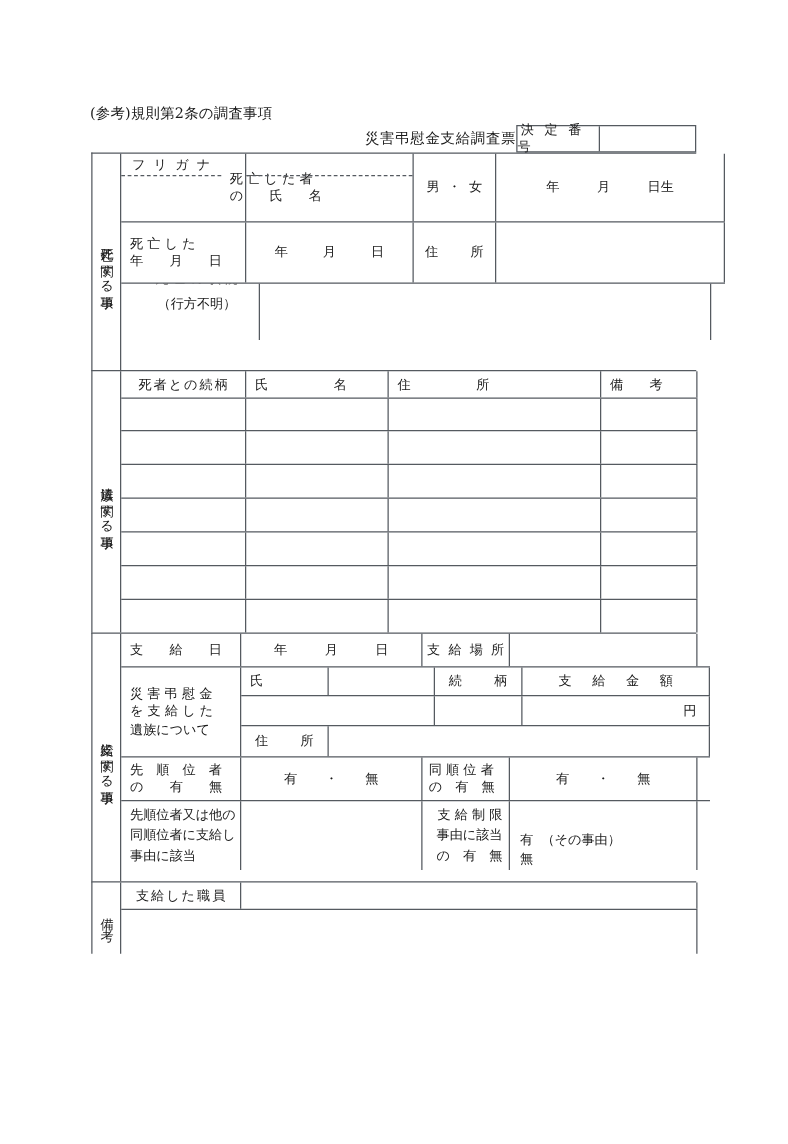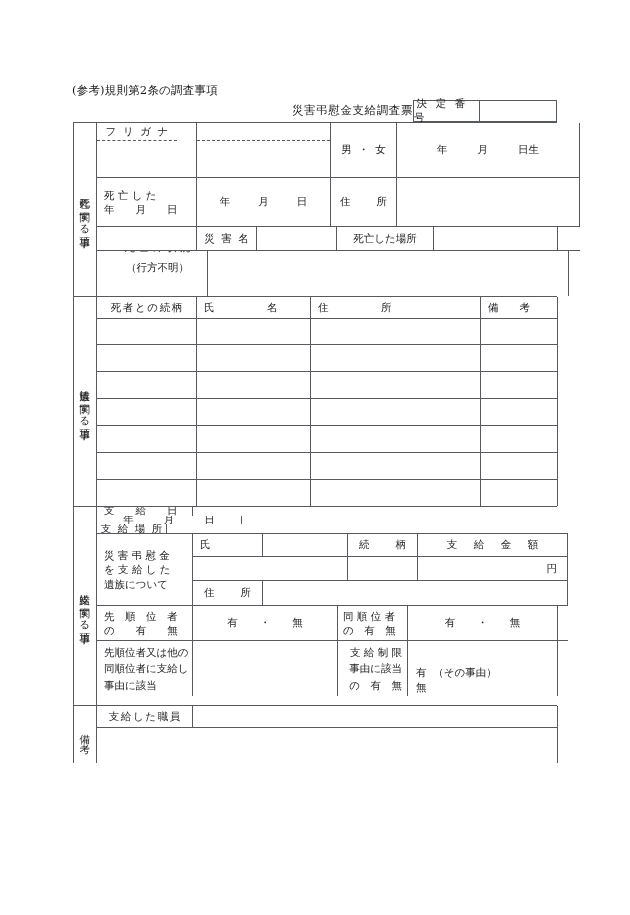--- a/index.html
+++ b/index.html
@@ -243,20 +243,26 @@
   <div class="tbl" id="tbl-death" style="top:122px;">
     <div style="display:flex;">
       <div class="vlabel" style="height:173px;">死亡に関する事項</div>
       <div style="flex:1;">
 
         <div class="row" style="height:55px;">
           <div class="name-label-col">
             <div class="furi-label">
               <span class="lbl-l lbl-sp2">フ リ ガ ナ</span>
             </div>
+            <div class="name-label">
+              <div class="stack">
+                <span class="ln-l">死 亡 し た 者</span>
+                <span class="ln-l">の　　氏　　名</span>
+              </div>
+            </div>
           </div>
           <div class="name-value-col" style="width:134px;">
             <div class="furi-value"></div>
             <div class="name-value"></div>
           </div>
           <div class="cell" style="width:66px;">
             <span class="lbl-c lbl-sp2">男 ・ 女</span>
           </div>
           <div class="cell" style="width:183px;border-right:1px solid #555a60;">
             <div class="ymd">
@@ -280,31 +286,20 @@
               <span>月</span>
               <span>日</span>
             </div>
           </div>
           <div class="cell" style="width:66px;">
             <span class="lbl-c lbl-sp2">住　　所</span>
           </div>
           <div class="cell" style="width:183px;"></div>
         </div>
 
-        <div class="row" style="height:24px;">
-          <div class="cell" style="width:100px;border-right:1px solid #555a60;border-bottom:0;"></div>
-          <div class="cell" style="width:60px;">
-            <span class="lbl-c lbl-sp2">災 害 名</span>
-          </div>
-          <div class="cell" style="width:80px;"></div>
-          <div class="cell" style="width:97px;">
-            <span class="lbl-c">死亡した場所</span>
-          </div>
-          <div class="cell" style="width:124px;"></div>
-        </div>
 
         <div class="row" style="height:45px;border-bottom:0;justify-content:center;">
           <div class="cell" style="width:100px;align-items:flex-start;">
             <div class="stack" style="margin-top:-13px;line-height:1.9;">
               <span class="ln-c">死 亡 の 状 況</span>
               <span class="ln-c">（行方不明）</span>
             </div>
           </div>
           <div class="cell" style="width:361px;"></div>
         </div>
@@ -378,21 +373,21 @@
 
       </div>
     </div>
   </div>
 
   <div class="tbl" id="tbl-payment" style="top:506px;">
     <div style="display:flex;">
       <div class="vlabel" style="height:198px;">支給に関する事項</div>
       <div style="flex:1;">
 
-        <div class="row" style="height:27px;flex-direction:column;">
+        <div class="row" style="height:27px;">
           <div class="cell" style="width:96px;">
             <span class="lbl">支　　給　　日</span>
           </div>
           <div class="cell" style="width:145px;">
             <div class="ymd" style="gap:30px;">
               <span>年</span>
               <span>月</span>
               <span>日</span>
             </div>
           </div>

